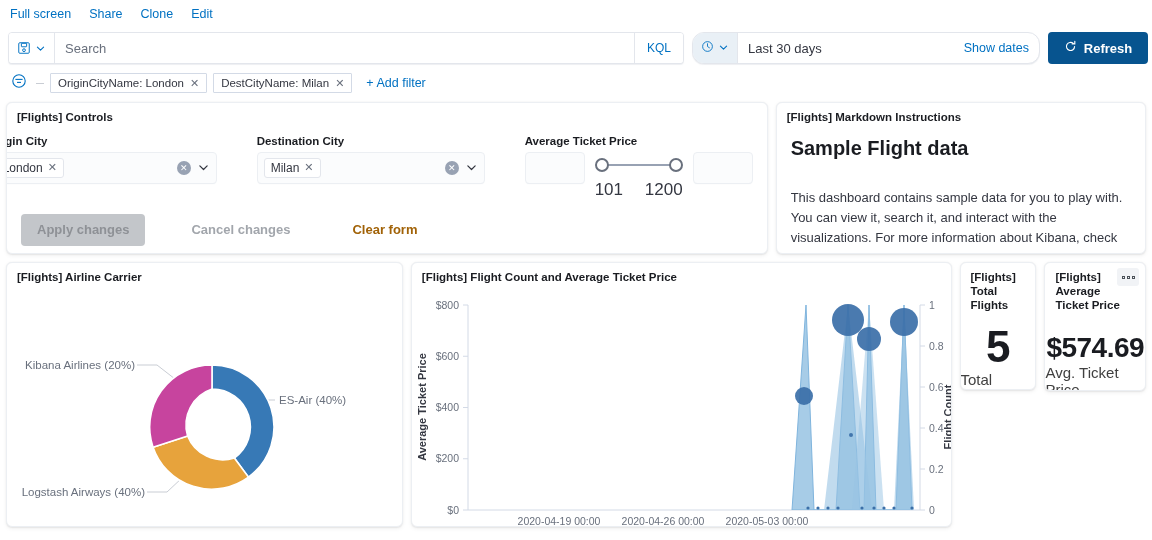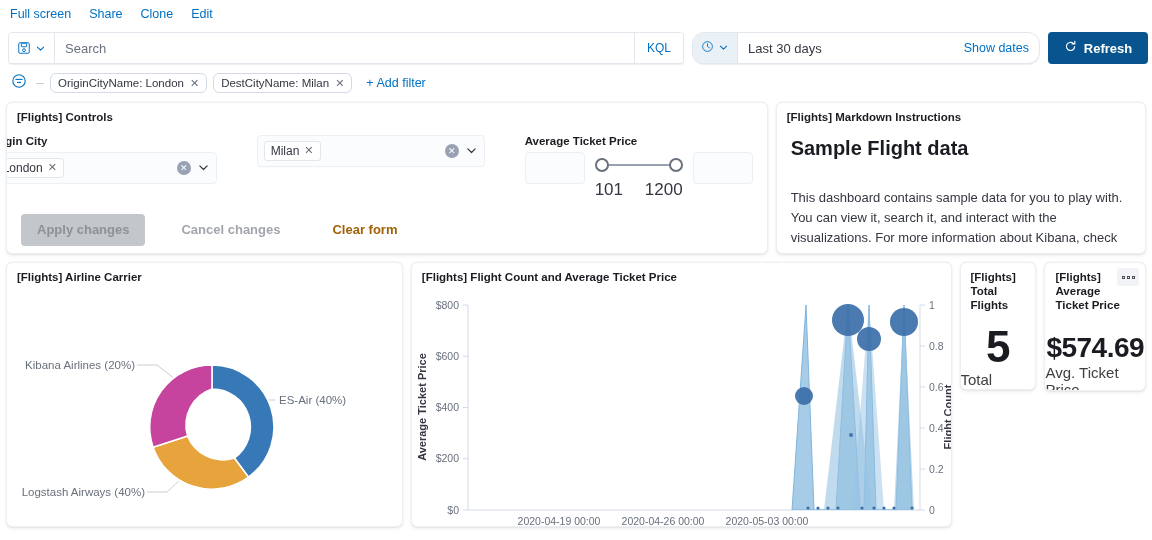--- a/index.html
+++ b/index.html
@@ -90,21 +90,21 @@
     background: #fff;
   }
   .filter-icon-btn {
     width: 22px; height: 22px; display:flex; align-items:center; justify-content:center;
     cursor: pointer; flex: 0 0 auto;
   }
   .filter-dash { width: 8px; height: 1px; background: #c9cdd4; flex: 0 0 auto; }
   .filter-pill {
     display: inline-flex; align-items: center; gap: 6px;
     height: 20px; padding: 0 7px;
-    border: 1px solid #d3dae6; border-radius: 6px;
+    border: 1px solid #d3dae6; border-radius: 1px;
     background: #fff; font-size: 11.5px; color: #343741;
     cursor: pointer; white-space: nowrap;
   }
   .filter-pill .x { color: #69707d; font-size: 11px; }
   .add-filter {
     font-size: 12.5px; color: #0071c2; cursor: pointer; padding-left: 8px;
   }
   
   .dash {
     padding: 0 6px 6px 6px;
@@ -170,21 +170,21 @@
     position: absolute; left: 8px; right: 8px; top: 7px; height: 2px; background: #98a2b3;
   }
   .slider-track .knob {
     position: absolute; top: 1px; width: 14px; height: 14px;
     border: 2px solid #69707d; border-radius: 50%; background: #fff;
     cursor: pointer;
   }
   .slider-track .knob.lo { left: 0; }
   .slider-track .knob.hi { right: 0; }
   .slider-labels { display: flex; justify-content: space-between; font-size: 17px; color: #343741; margin-top: 7px; }
-  .btn-row { display: flex; align-items: flex-end; gap: 6px; margin-top: 14px; }
+  .btn-row { display: flex; align-items: flex-end; gap: 16px; margin-top: 14px; }
   .apply-btn {
     height: 32px; padding: 0 16px; border: 0; border-radius: 4px;
     background: #c3c6ca; color: #8e9196; font-size: 13px; font-weight: 600;
     font-family: "Liberation Sans", sans-serif; cursor: not-allowed;
   }
   .cancel-btn {
     height: 32px; padding: 0 16px; border: 0; background: transparent;
     color: #a2a6ac; font-size: 13px; font-weight: 600;
     font-family: "Liberation Sans", sans-serif; cursor: not-allowed;
     margin-left: 14px;
@@ -314,20 +314,21 @@
               <span class="clear-circle">✕</span>
               <span class="chev">
                 <svg width="13" height="13" viewBox="0 0 16 16" fill="none" stroke="#343741" stroke-width="1.5" stroke-linecap="round" stroke-linejoin="round">
                   <polyline points="3.5,6 8,10.5 12.5,6"></polyline>
                 </svg>
               </span>
             </div>
           </div>
 
           <div class="ctrl">
+            <div class="ctrl-label">Destination City</div>
             <div class="combo">
               <span class="token">
                 <span>Milan</span>
                 <span class="x">✕</span>
               </span>
               <span class="combo-spacer"></span>
               <span class="clear-circle">✕</span>
               <span class="chev">
                 <svg width="13" height="13" viewBox="0 0 16 16" fill="none" stroke="#343741" stroke-width="1.5" stroke-linecap="round" stroke-linejoin="round">
                   <polyline points="3.5,6 8,10.5 12.5,6"></polyline>

